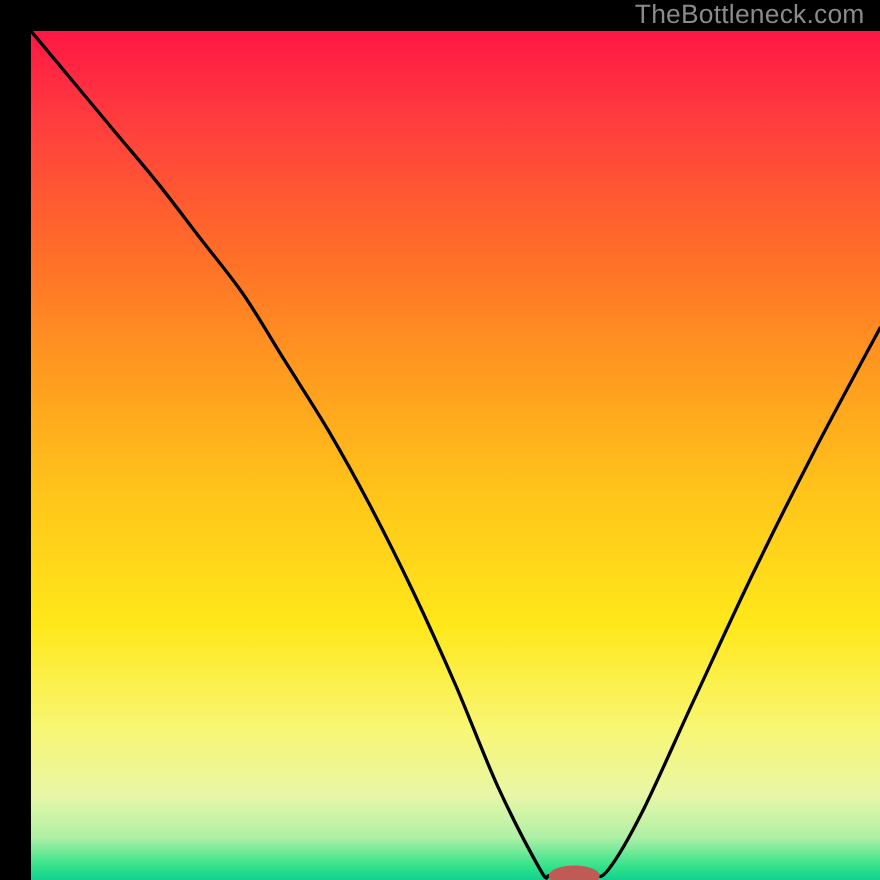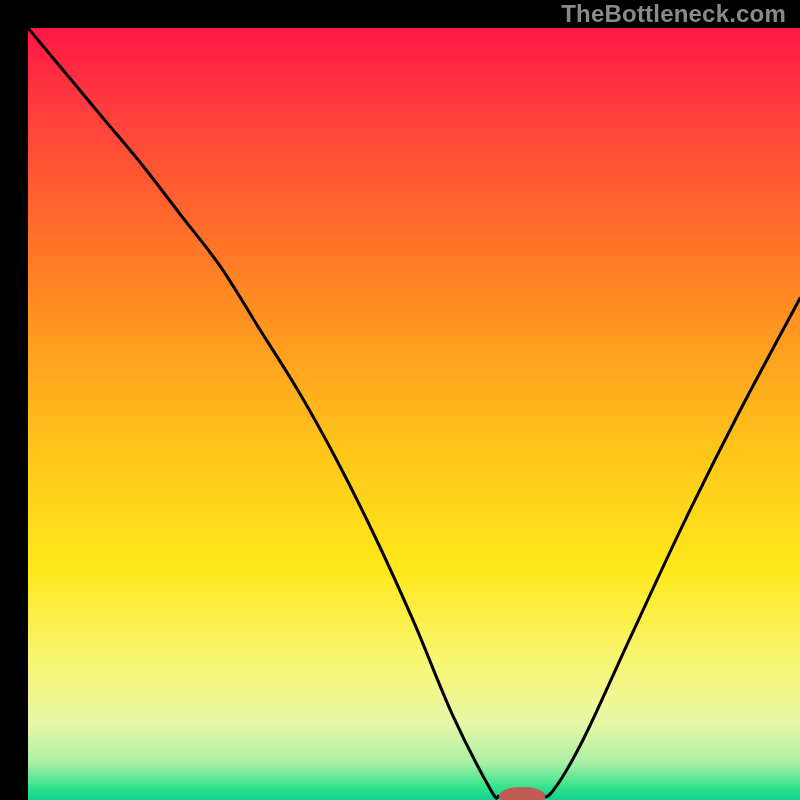--- a/index.html
+++ b/index.html
@@ -24,21 +24,21 @@
     top: 14px;
     width: 772px;
     height: 772px;
   }
   .watermark {
     position: absolute;
     top: 0px;
     right: 14px;
     font-family: Arial, Helvetica, sans-serif;
     font-size: 24px;
-    font-weight: 700;
+    font-weight: 400;
     color: #8a8a8a;
     letter-spacing: 0.2px;
     user-select: none;
   }
   svg {
     display: block;
   }
 </style>
 </head>
 <body>

